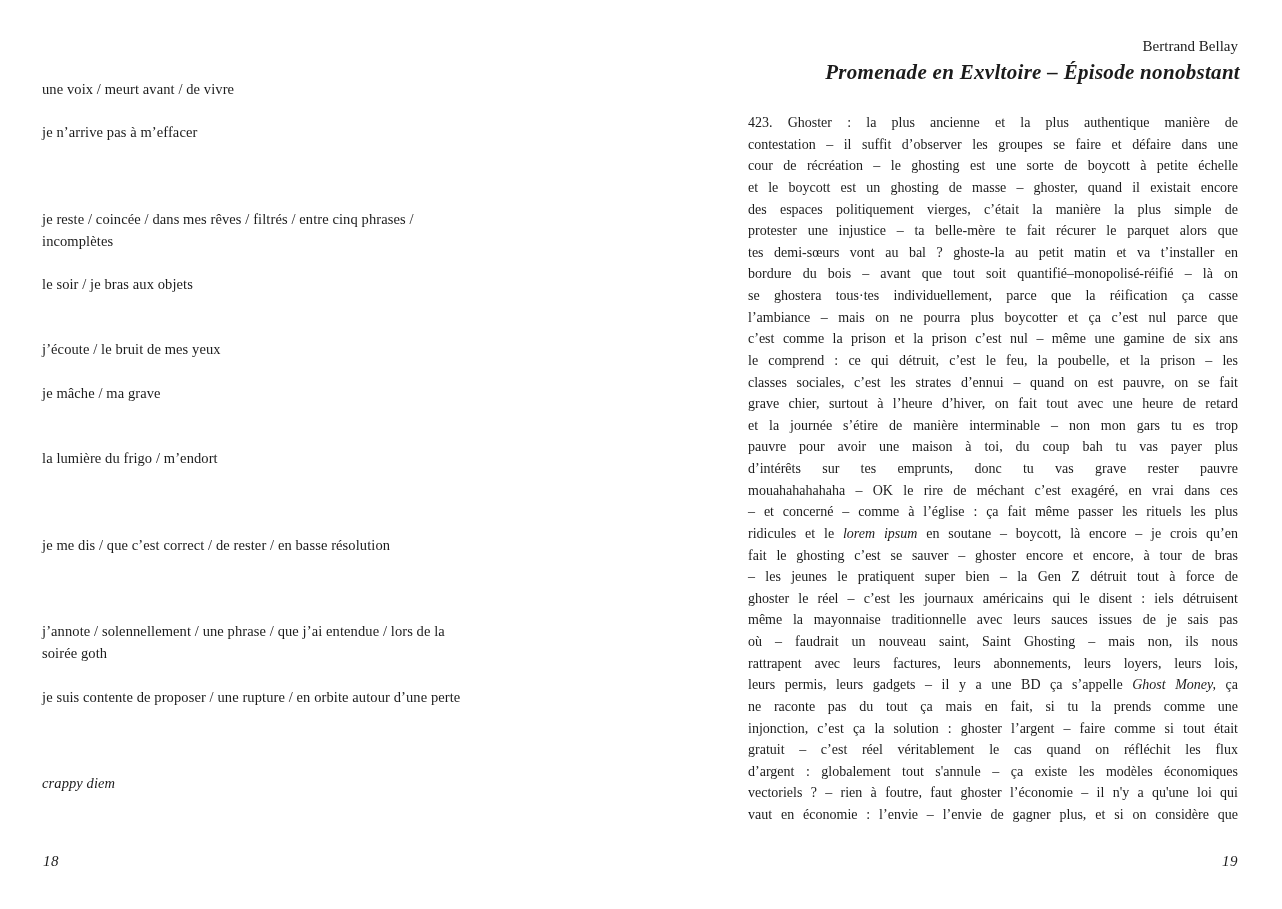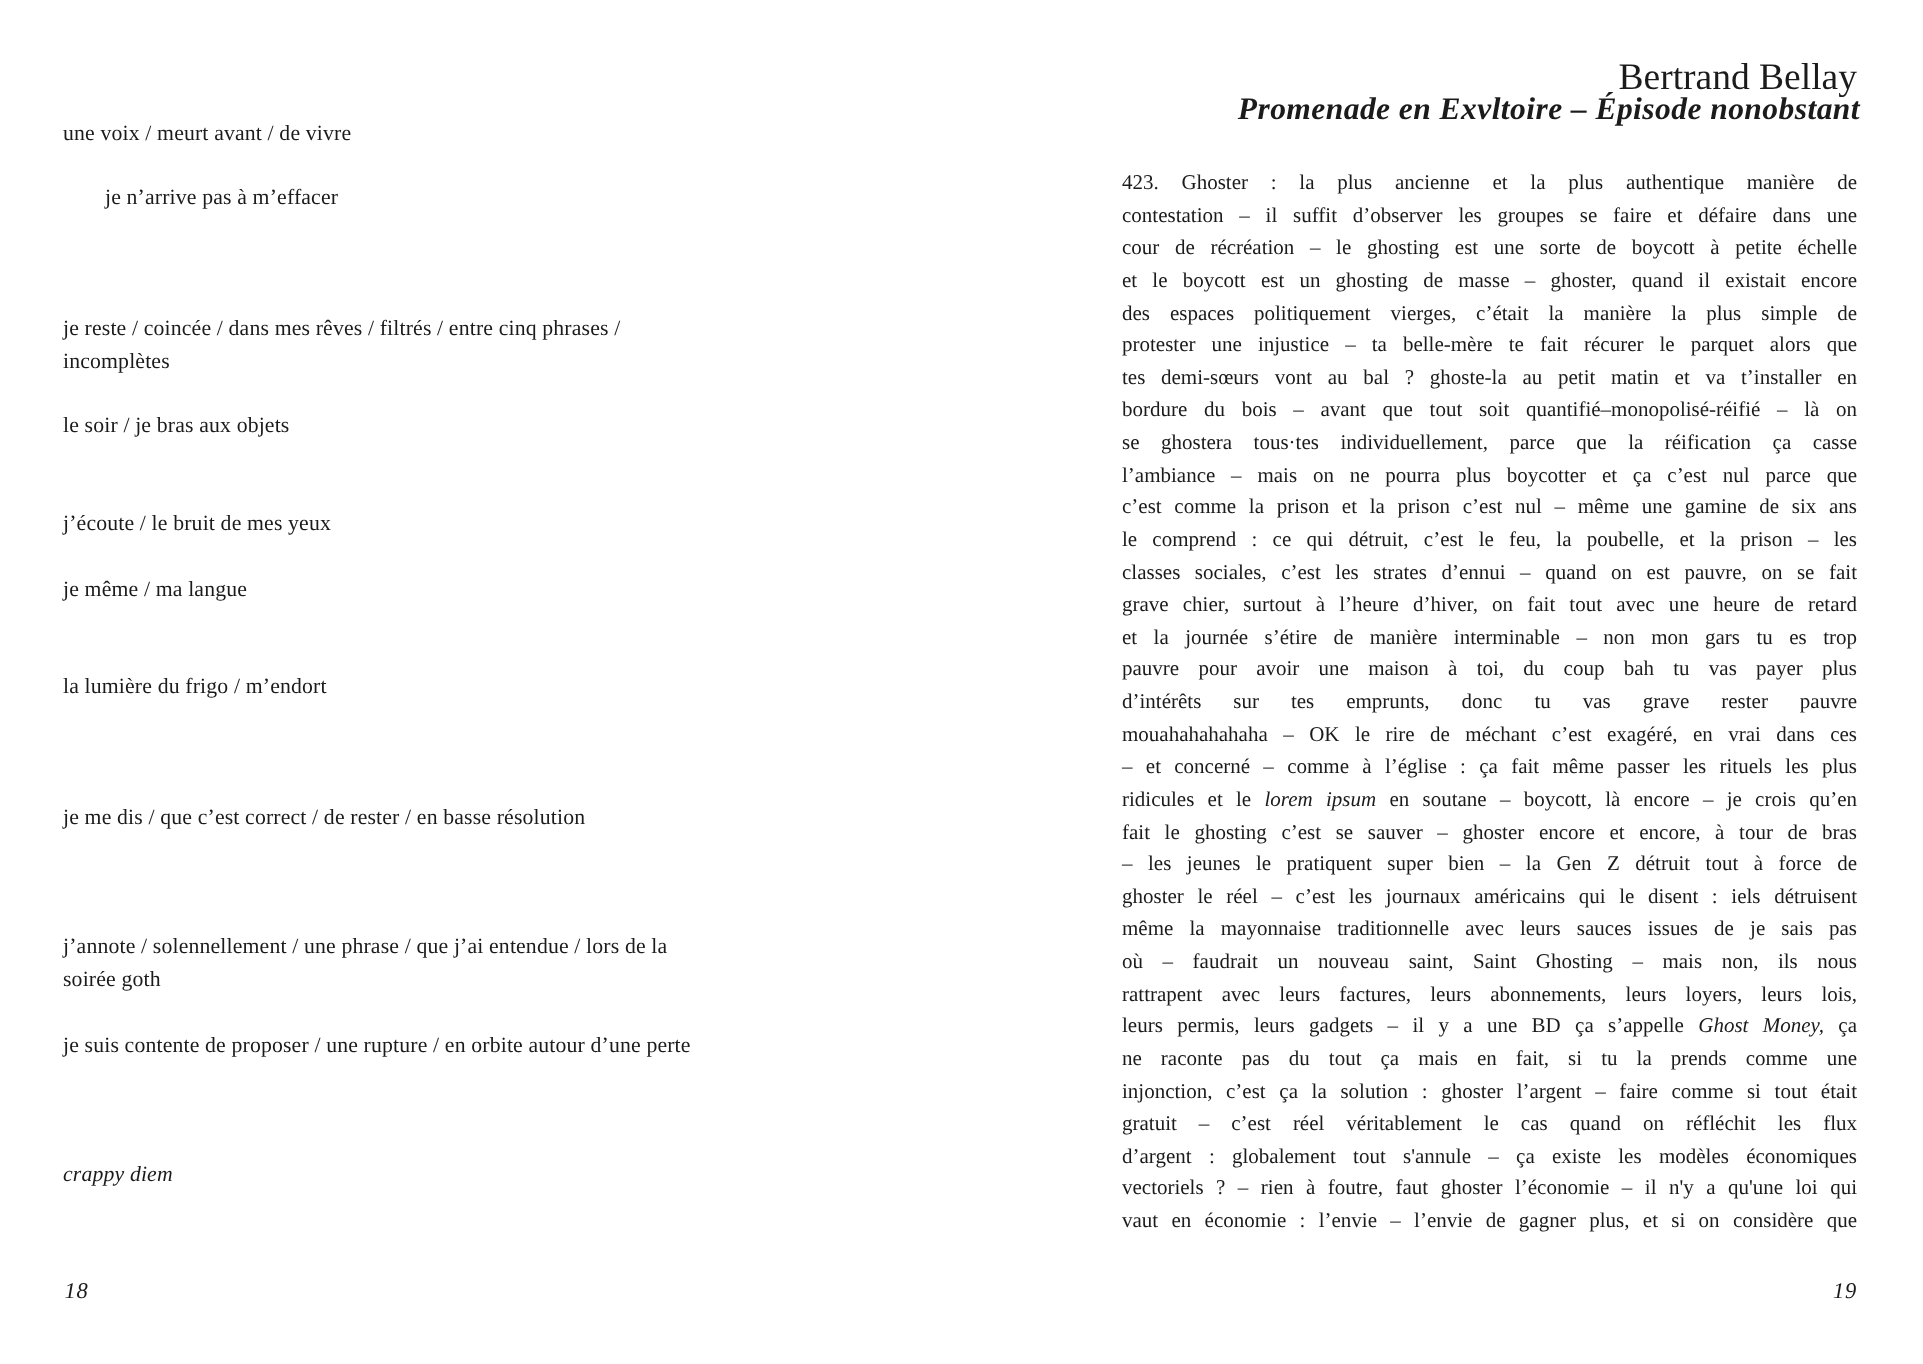--- a/index.html
+++ b/index.html
@@ -23,21 +23,21 @@
     font-size: 14.5px;
     line-height: 21.7px;
     letter-spacing: 0.1px;
   }
   .pline { min-height: 21.7px; white-space: pre-wrap; }
   .pline.it { font-style: italic; }
   
   .author {
     position: absolute;
     top: 38px; right: 44px;
-    font-size: 25px;
+    font-size: 15px;
     text-align: right;
     white-space: nowrap;
   }
   .title {
     position: absolute;
     top: 60px; right: 42px;
     font-size: 21px;
     font-weight: 700;
     font-style: italic;
     text-align: right;
@@ -69,26 +69,26 @@
   .pageno-left { left: 43px; top: 853px; }
   .pageno-right { right: 44px; top: 853px; text-align: right; }
 </style>
 </head>
 <body>
 
 <div class="spread">
 
   <div class="left-text">
       <div class="pline">une voix / meurt avant / de vivre</div>
-      <div class="pline" style="margin-top: 21.7px; margin-left: 28px;">je n’arrive pas à m’effacer</div>
+      <div class="pline" style="margin-top: 21.7px;">je n’arrive pas à m’effacer</div>
       <div class="pline" style="margin-top: 65.1px;">je reste / coincée / dans mes rêves / filtrés / entre cinq phrases /</div>
       <div class="pline">incomplètes</div>
       <div class="pline" style="margin-top: 21.7px;">le soir / je bras aux objets</div>
       <div class="pline" style="margin-top: 43.4px;">j’écoute / le bruit de mes yeux</div>
-      <div class="pline" style="margin-top: 21.7px;">je même / ma langue</div>
+      <div class="pline" style="margin-top: 21.7px;">je mâche / ma grave</div>
       <div class="pline" style="margin-top: 43.4px;">la lumière du frigo / m’endort</div>
       <div class="pline" style="margin-top: 65.1px;">je me dis / que c’est correct / de rester / en basse résolution</div>
       <div class="pline" style="margin-top: 65.1px;">j’annote / solennellement / une phrase / que j’ai entendue / lors de la</div>
       <div class="pline">soirée goth</div>
       <div class="pline" style="margin-top: 21.7px;">je suis contente de proposer / une rupture / en orbite autour d’une perte</div>
       <div class="pline it" style="margin-top: 65.1px;">crappy diem</div>
     </div>
 
   <div class="pageno pageno-left">18</div>
 

